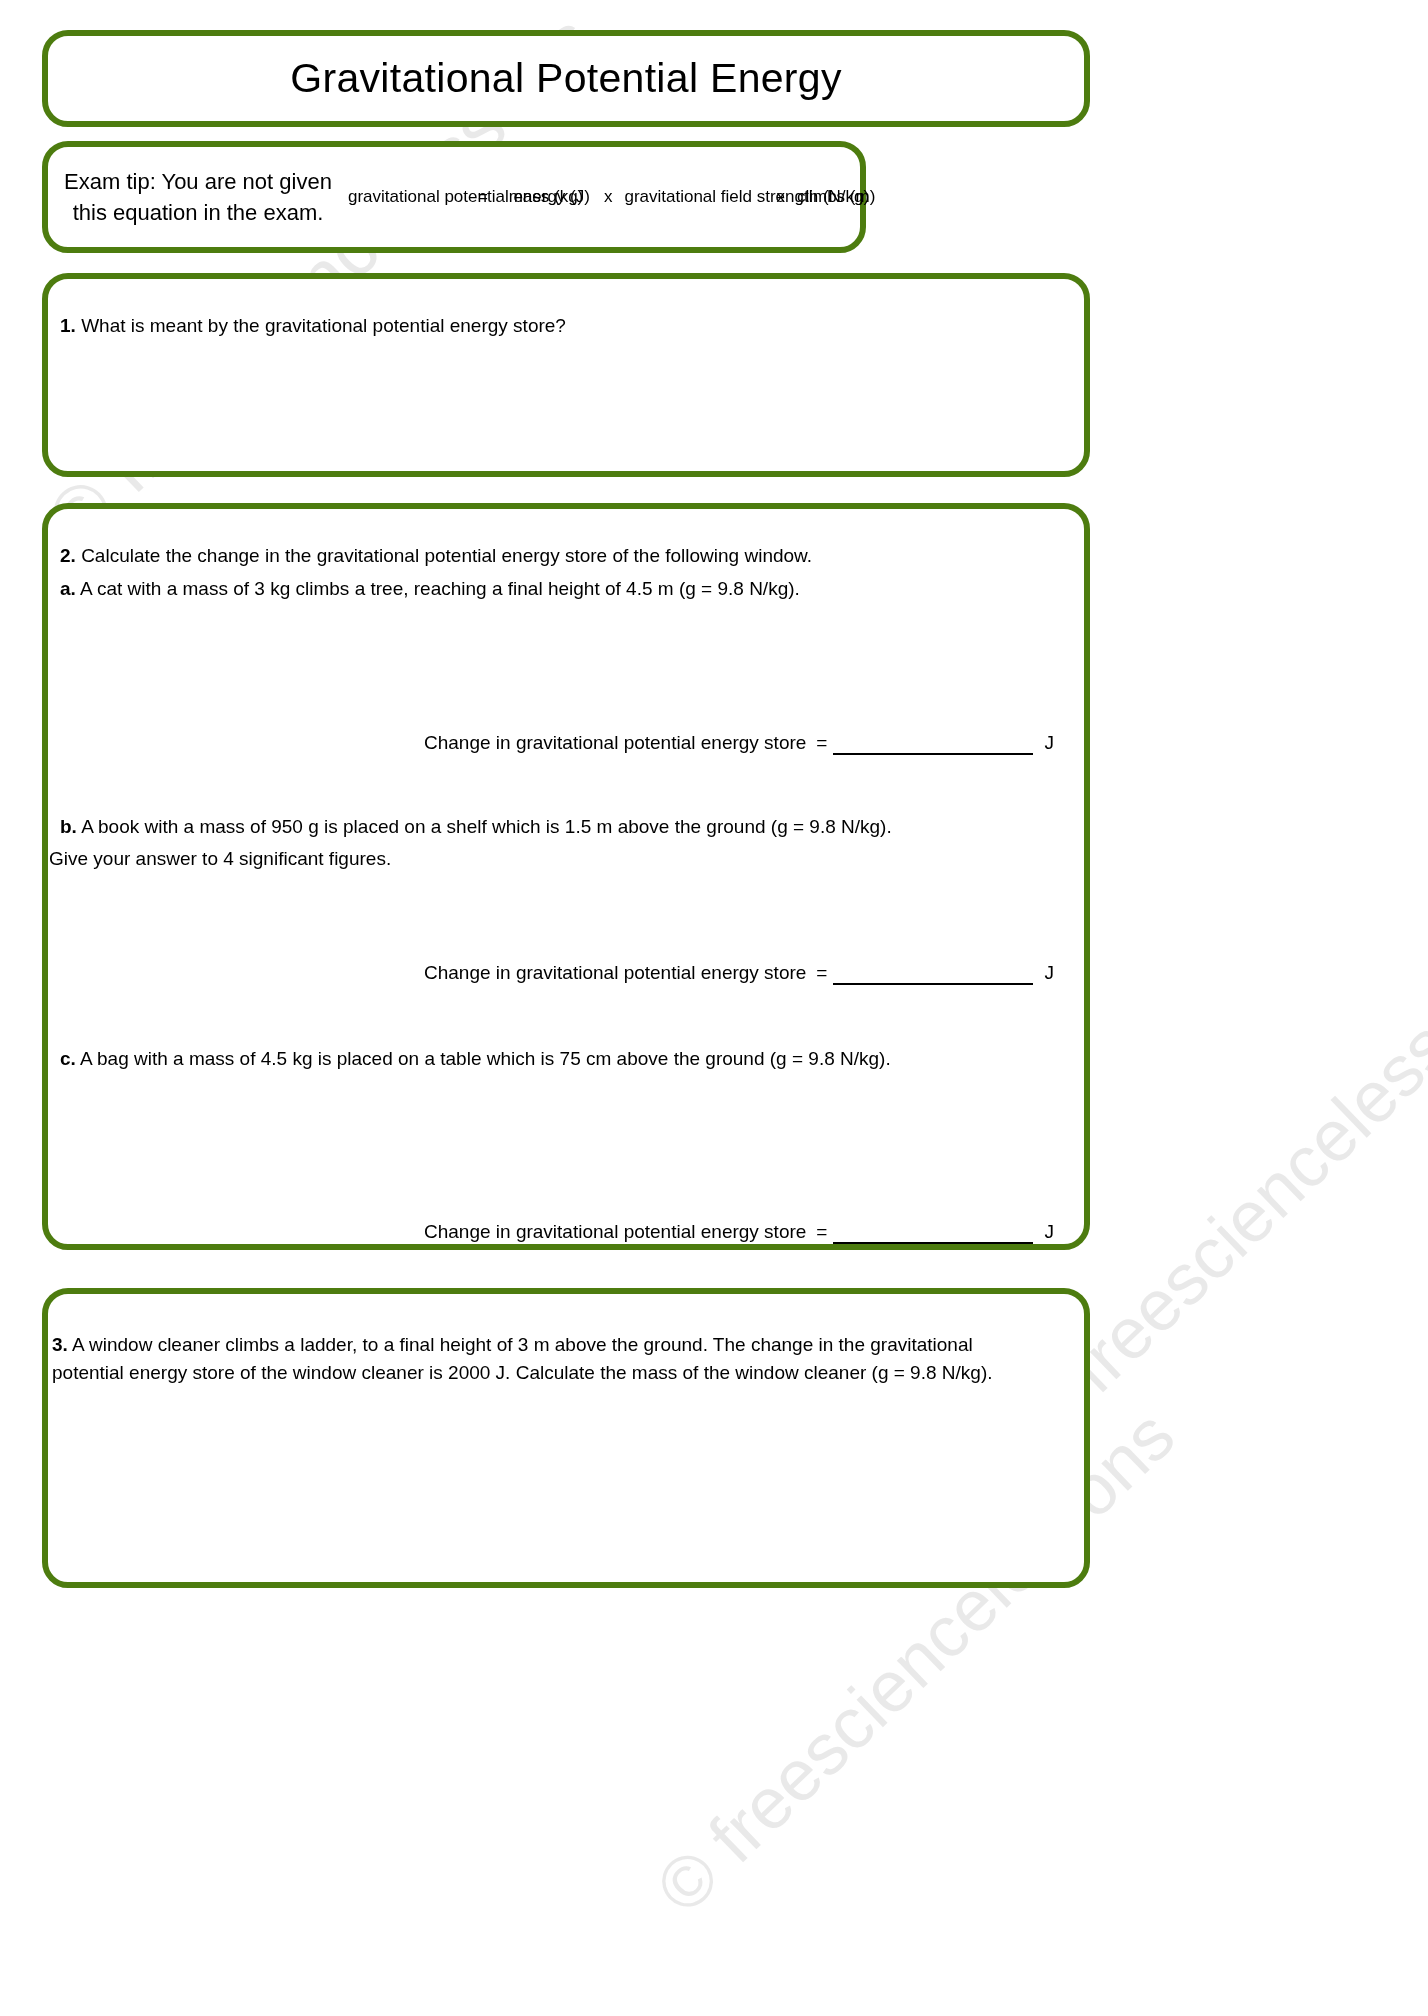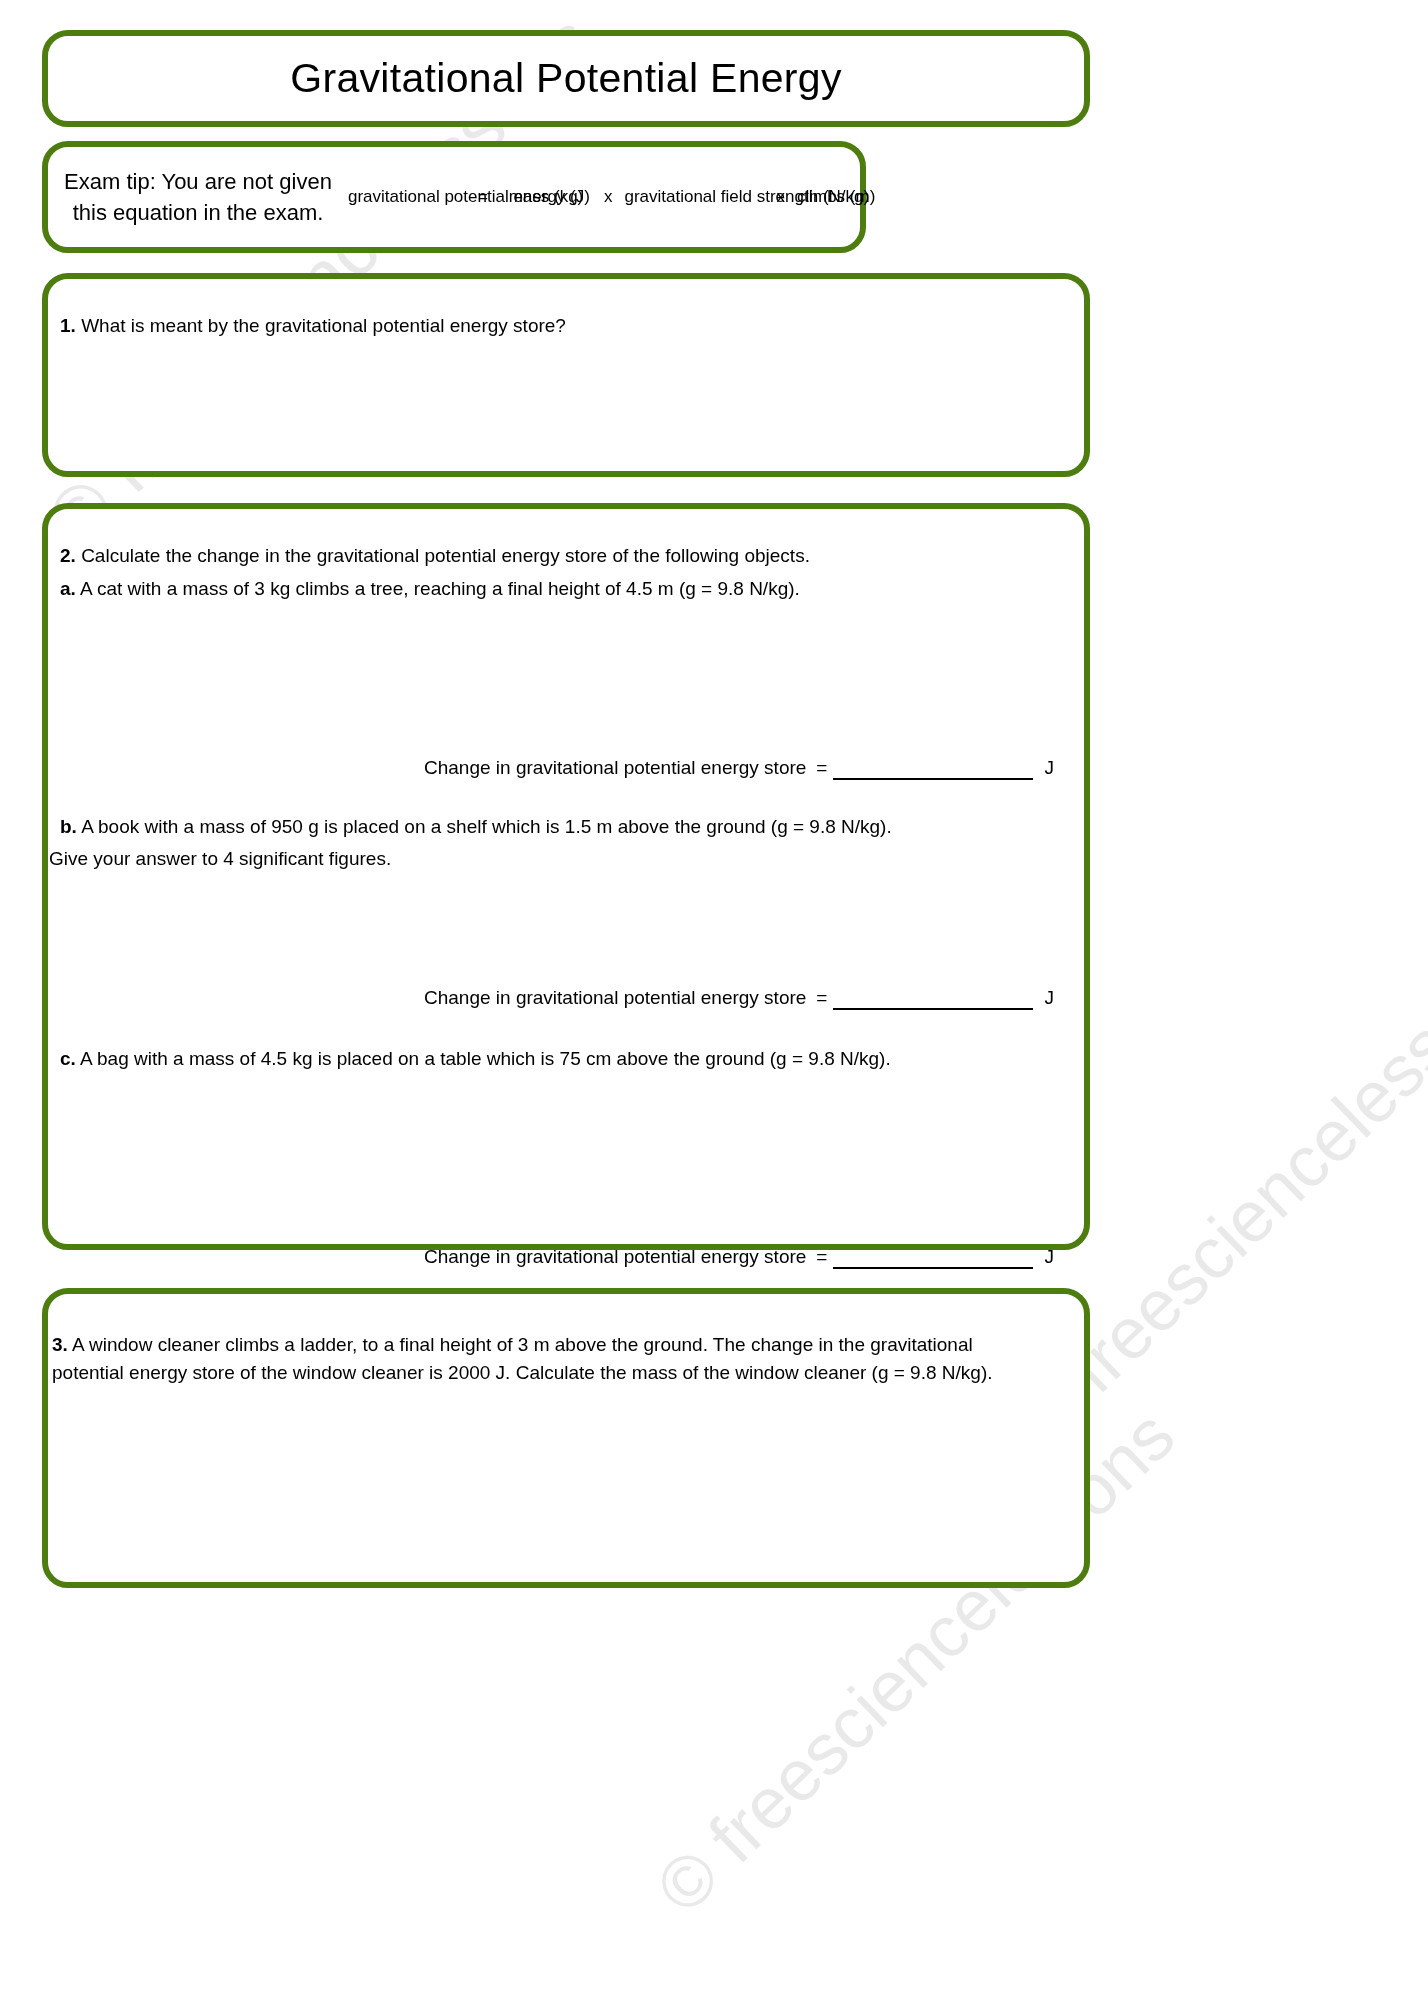--- a/index.html
+++ b/index.html
@@ -175,21 +175,21 @@
 
   
   .answer-row {
     position: absolute;
     display: flex;
     align-items: flex-end;
     font-size: 19px;
     z-index: 12;
     white-space: nowrap;
   }
-  .answer-label { padding-bottom: 1px; margin-top: 25px; }
+  .answer-label { padding-bottom: 1px; }
   .answer-eq { padding: 0 6px 1px 10px; }
   .answer-line {
     width: 200px;
     border-bottom: 2px solid #000;
     height: 21px;
   }
   .answer-unit { padding-bottom: 1px; padding-left: 11px; }
 
   #ans-a { left: 424px; top: 732px; }
   #ans-b { left: 424px; top: 962px; }
@@ -224,21 +224,21 @@
 
   <div class="rbox" id="q1-box"></div>
   <div class="qtext" id="q1-text">
     <b>1.</b>
     <span>What is meant by the gravitational potential energy store?</span>
   </div>
 
   <div class="rbox" id="q2-box"></div>
   <div class="qtext" id="q2-intro">
     <b>2.</b>
-    <span>Calculate the change in the gravitational potential energy store of the following objects.</span>
+    <span>Calculate the change in the gravitational potential energy store of the following window.</span>
   </div>
 
   <div class="qtext" id="q2a-text">
     <b>a.</b>
     <span>A cat with a mass of 3 kg climbs a tree, reaching a final height of 4.5 m (g = 9.8 N/kg).</span>
   </div>
 
   <div class="answer-row" id="ans-a">
     <span class="answer-label">Change in gravitational potential energy store</span>
     <span class="answer-eq">=</span>

